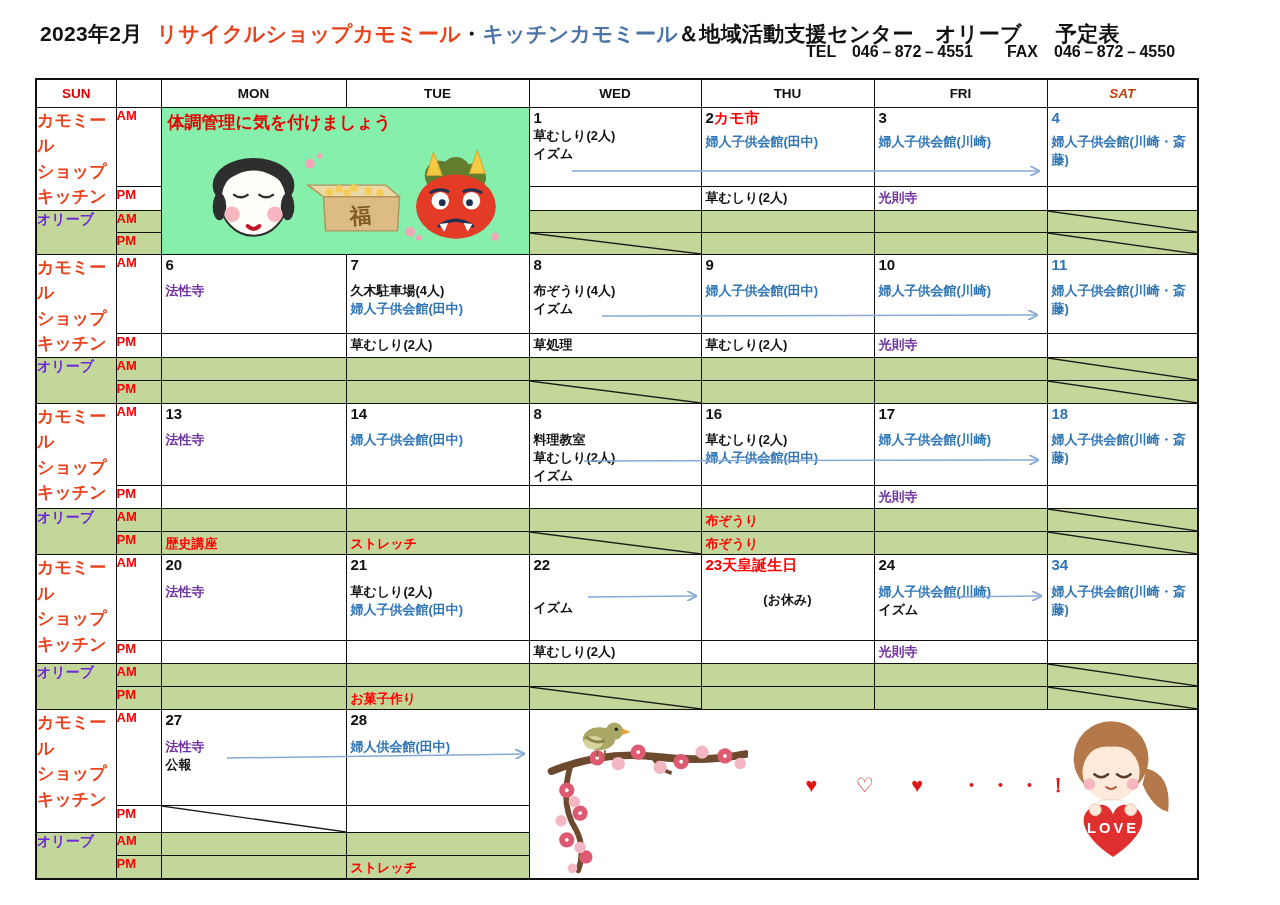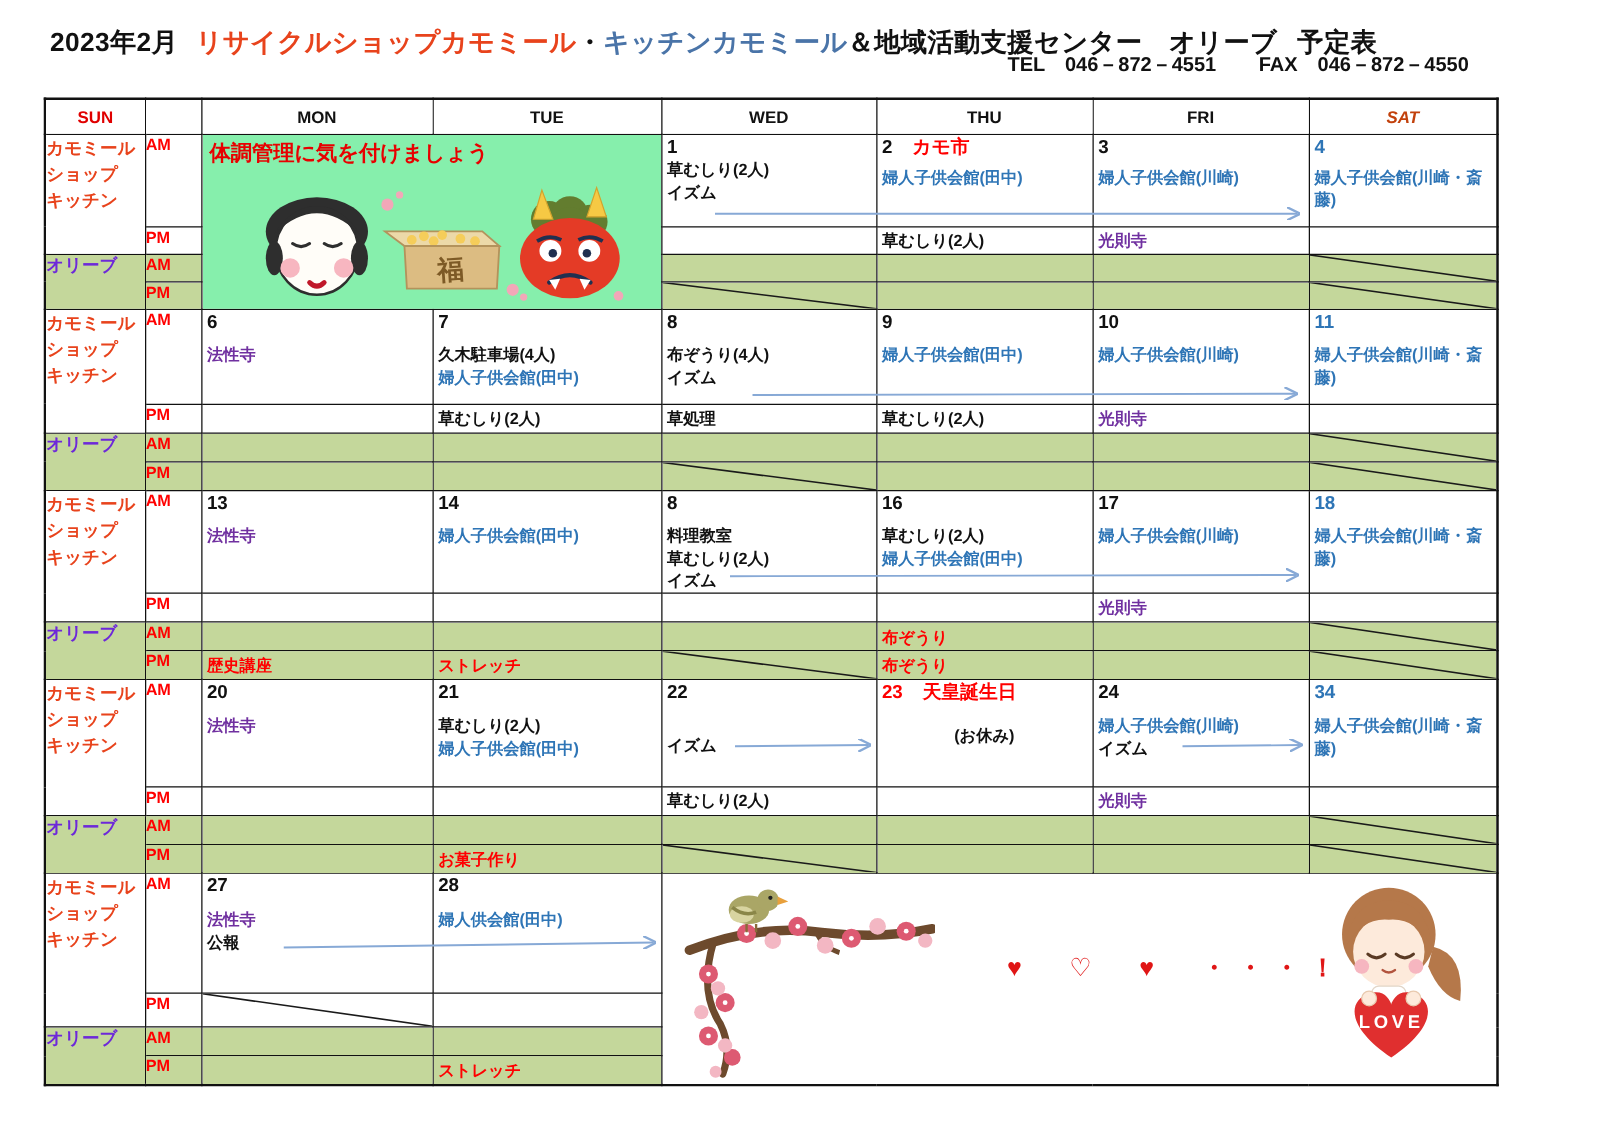--- a/index.html
+++ b/index.html
@@ -5,45 +5,45 @@
   * { box-sizing: border-box; }
   html,body { margin:0; padding:0; }
   body {
     width:1280px; height:905px; position:relative; background:#ffffff;
     font-family:"Liberation Sans","DejaVu Sans",sans-serif; color:#111;
   }
   
   .title { position:absolute; left:40px; top:20px; font-size:21px; font-weight:bold; white-space:nowrap; letter-spacing:.3px; }
   .t-red  { color:#e8431c; margin-left:14px; }
   .t-blue { color:#4a74a8; }
-  .t-sheet{ margin-left:16px; }
+  .t-sheet{ margin-left:34px; }
   .contact { position:absolute; top:42px; left:806px; font-size:16px; font-weight:bold; white-space:nowrap; }
   .contact .gap { display:inline-block; width:34px; }
   
   table.cal { position:absolute; left:35px; top:78px; width:1162px; border-collapse:collapse; table-layout:fixed; border:2px solid #111; }
   .cal th, .cal td { border:1px solid #111; padding:0; vertical-align:top; position:relative; overflow:hidden; }
   .cal th { height:27px; font-size:13.5px; font-weight:bold; text-align:center; vertical-align:middle; background:#fff; }
   .h-sun { color:#e00000; }
   .h-sat { color:#c2410c;font-style:italic; }
   .ampm { text-align:left; vertical-align:middle; color:#ff0000; font-weight:bold; font-size:13px; }
-  .grp-cham { vertical-align:middle; padding:2px 6px; color:#e8431c; font-weight:bold; font-size:14px; line-height:1.5; background:#fff; }
+  .grp-cham { vertical-align:middle; padding:2px 6px; color:#e8431c; font-weight:bold; font-size:17px; line-height:1.5; background:#fff; }
   .grp-olive { vertical-align:middle; padding:0 6px; font-weight:bold; font-size:14px; color:#6d28d9; }
   .g { background:#c4d79b; }
   .num { font-size:15px; font-weight:bold; padding:1px 4px 0; line-height:1.25; color:#111; }
   .line { font-size:13px; font-weight:bold; padding:0 4px; line-height:1.38; }
   .pmline { font-size:13px; font-weight:bold; padding:2px 4px 0; }
   .oline { font-size:13px; font-weight:bold; padding:3px 4px 0; }
   .c-blue { color:#2e75b6; }
   .c-purple { color:#7030a0; }
   .c-red { color:#ff0000; }
   .mt6 { margin-top:6px; }
   .mt8 { margin-top:8px; }
   .mt24 { margin-top:24px; }
   .note-center { font-size:13px; font-weight:bold; text-align:center; margin-top:16px; color:#111; }
-  .tag { margin-left:16px; }
+  .tag { margin-left:0; }
   .dsvg { position:absolute; left:0; top:0; width:100%; height:100%; display:block; }
   
   .banner-cell { background:#86efac; }
   .banner-msg { position:absolute; left:6px; top:3px; font-size:17px; font-weight:bold; color:#e80000; white-space:nowrap; }
   .setsubun { position:absolute; left:2px; top:28px; }
   
   .decor-cell { background:#fff; }
   .plum { position:absolute; left:8px; top:4px; }
   .hearts { position:absolute; left:276px; top:62px; font-size:20px; font-weight:bold; color:#e01616; letter-spacing:9px; white-space:nowrap; }
   .love-girl { position:absolute; left:520px; top:6px; }

